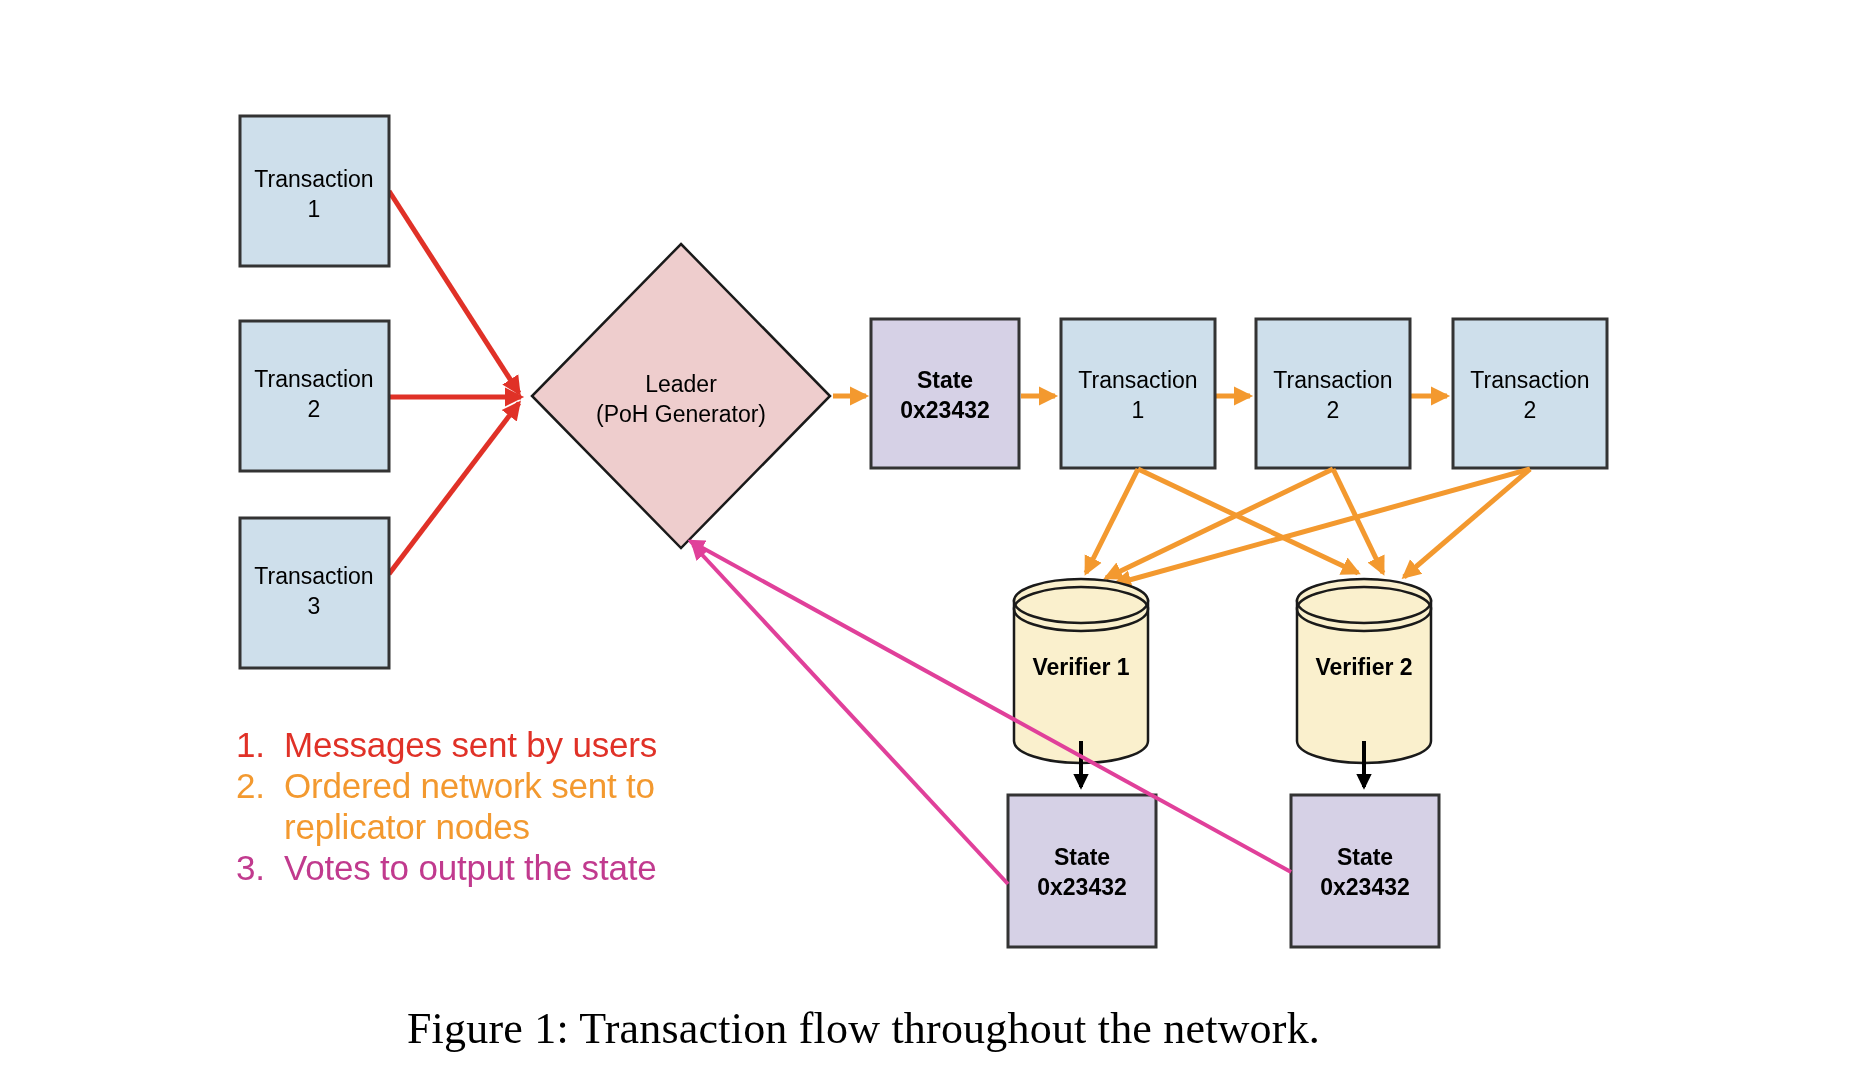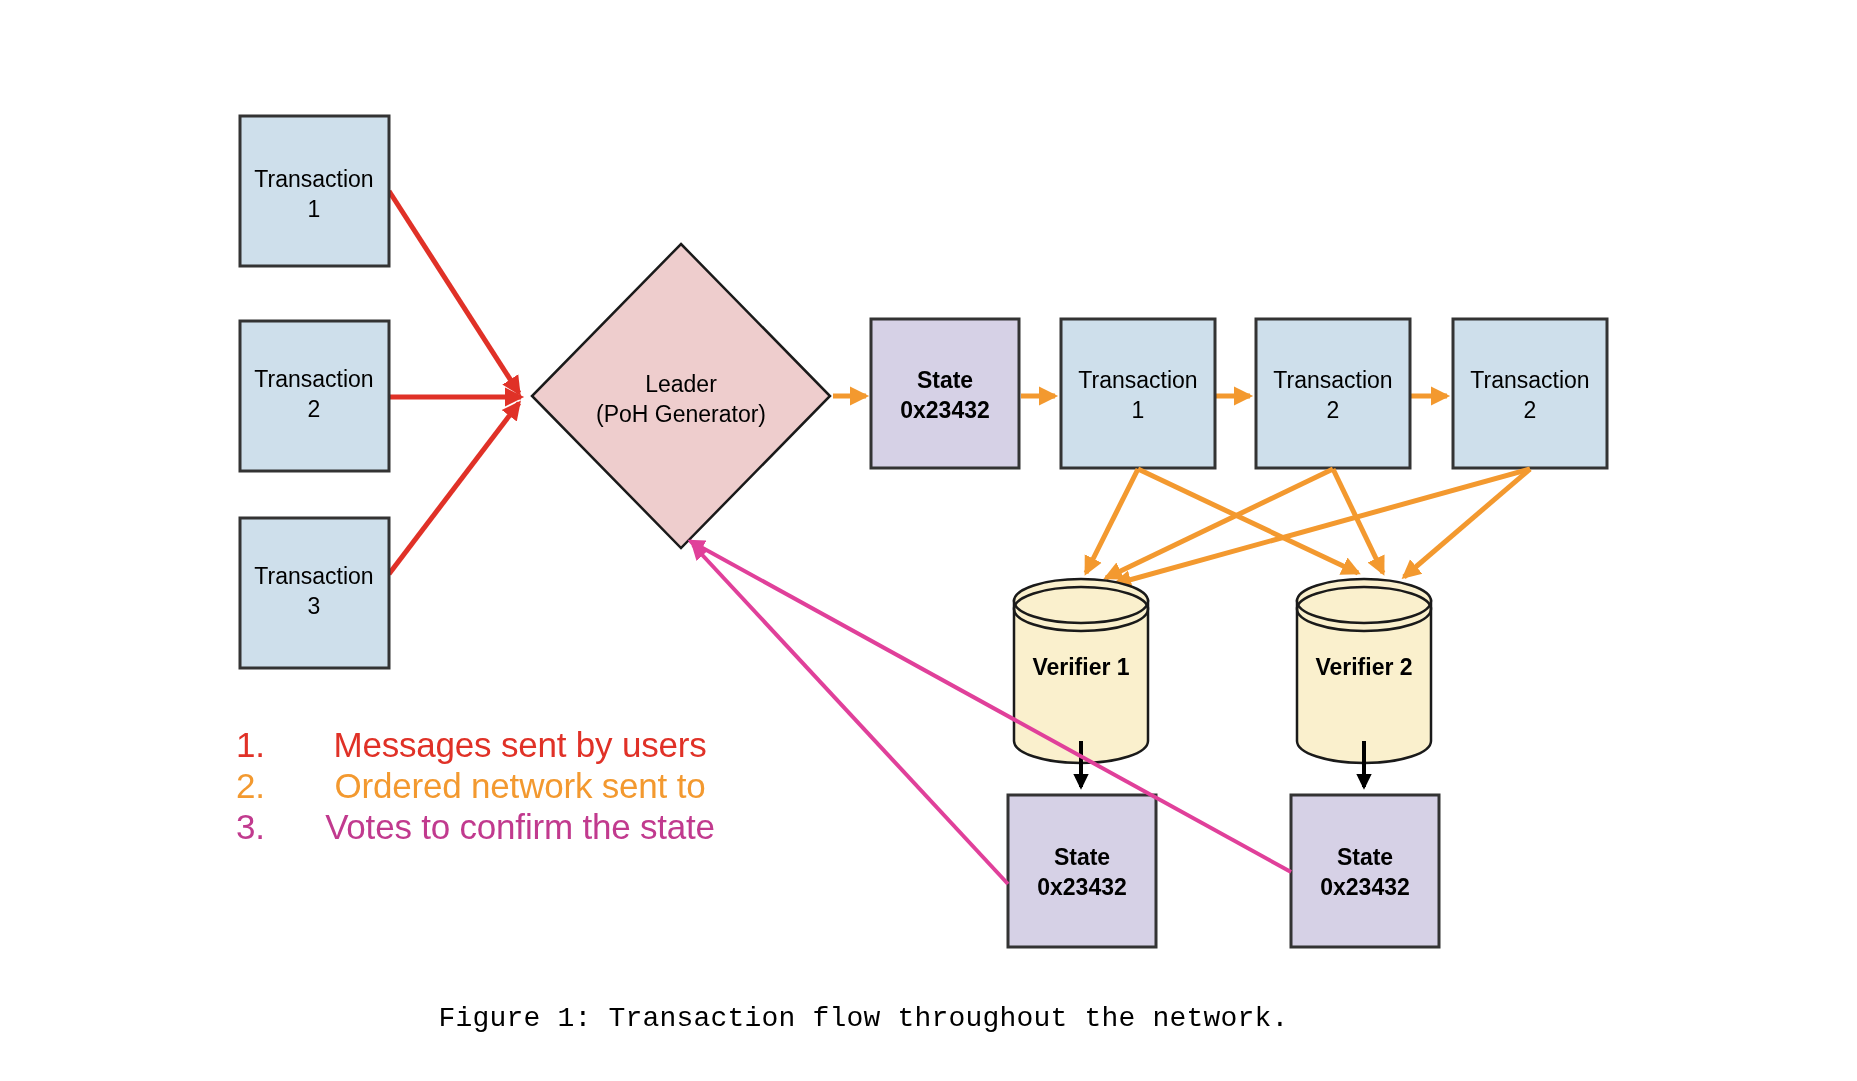--- a/index.html
+++ b/index.html
@@ -89,32 +89,31 @@
     letter-spacing: -0.2px;
     margin-bottom: 0px;
   }
   .legend-num {
     width: 48px;
     flex: 0 0 48px;
     text-align: left;
   }
   .legend-text {
     flex: 1 1 auto;
-    text-align: center;
   }
 
   
   #caption {
     position: absolute;
     left: 0;
     top: 995px;
     width: 1727px;
     text-align: center;
-    font-family: Liberation Mono, monospace;
-    font-size: 28px;
+    font-family: Liberation Serif, serif;
+    font-size: 44px;
     color: #000000;
     letter-spacing: 0.2px;
   }
 </style>
 </head>
 <body>
 
 <div id="figure-root">
 
   <svg id="diagram-canvas" viewBox="0 0 1857 1081">
@@ -230,21 +229,25 @@
 
   <div id="legend">
     <div class="legend-row" style="color:#e03127;">
       <span class="legend-num">1.</span>
       <span class="legend-text">Messages sent by users</span>
     </div>
     <div class="legend-row" style="color:#f3992f;">
       <span class="legend-num">2.</span>
       <span class="legend-text">Ordered network sent to</span>
     </div>
+    <div class="legend-row" style="color:#f3992f;">
+      <span class="legend-num"></span>
+      <span class="legend-text">replicator nodes</span>
+    </div>
     <div class="legend-row" style="color:#c13a8e;">
       <span class="legend-num">3.</span>
-      <span class="legend-text">Votes to confirm the state</span>
+      <span class="legend-text">Votes to output the state</span>
     </div>
   </div>
 
   <div id="caption">Figure 1:  Transaction flow throughout the network.</div>
 
 </div>
 
 </body></html>

